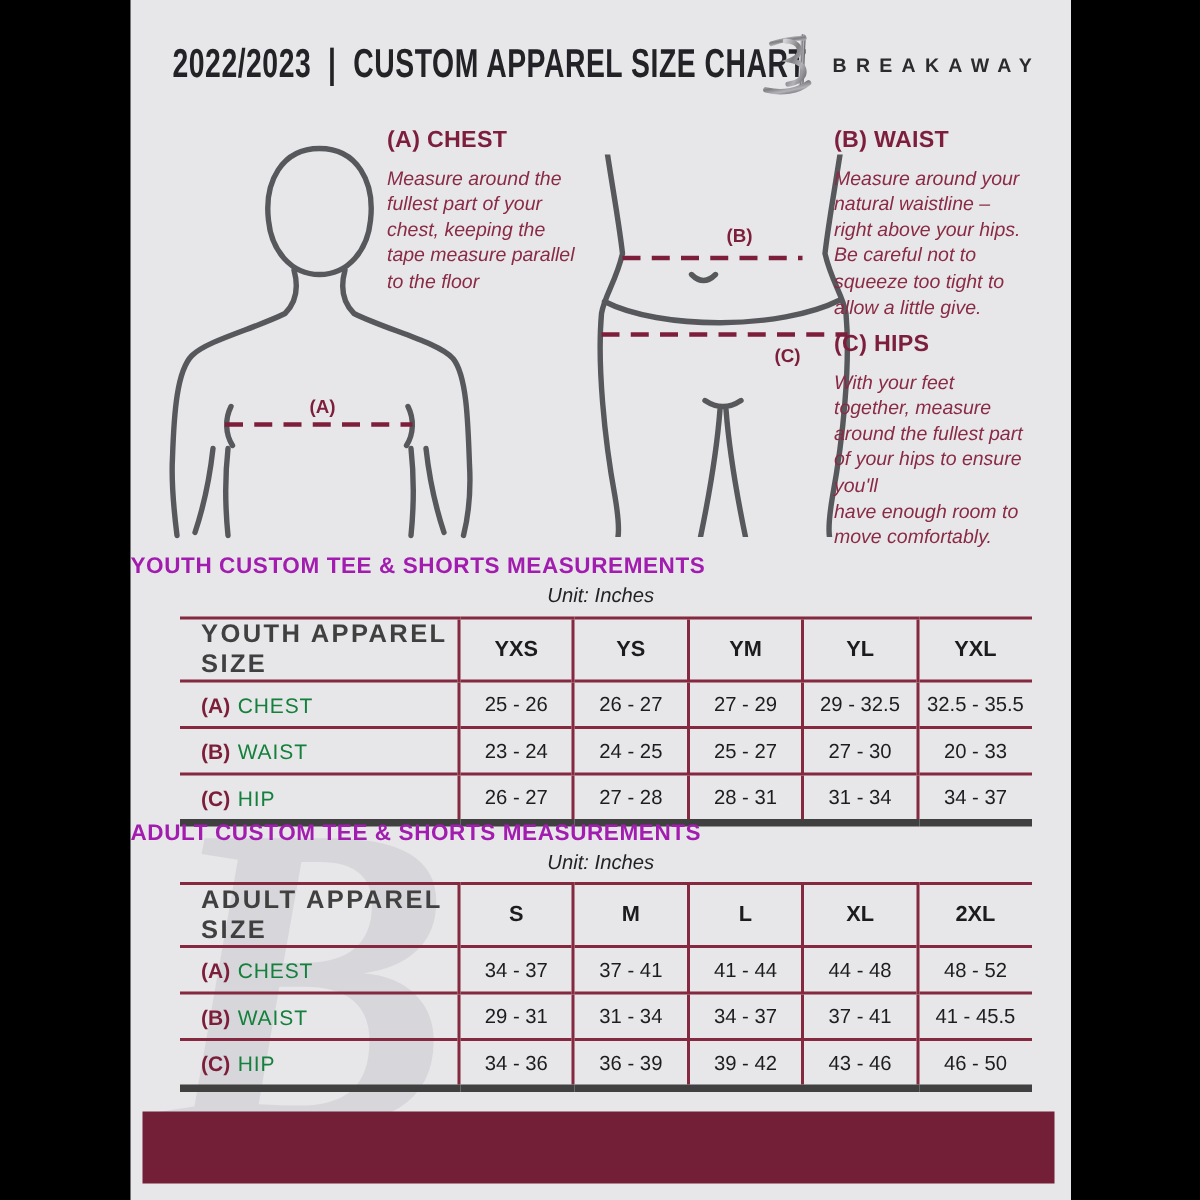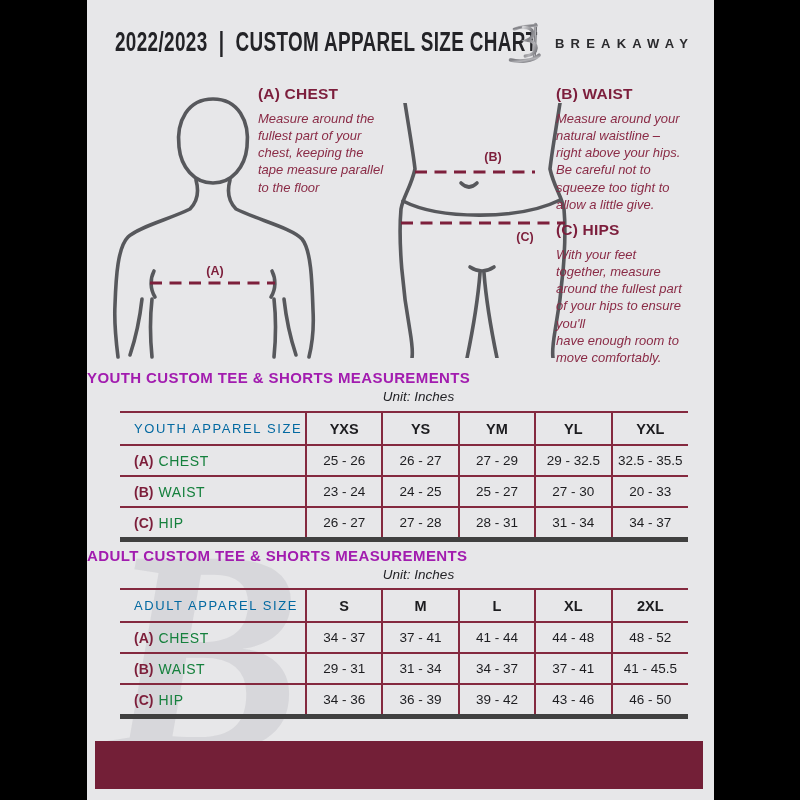--- a/index.html
+++ b/index.html
@@ -55,41 +55,41 @@
   .instr-a { left:171px; top:85px;  width:150px; }
   .instr-b { left:469px; top:85px;  width:155px; }
   .instr-c { left:469px; top:221px; width:155px; }
   
   .sec-title {
     position:absolute; left:0; width:100%; text-align:left; z-index:2;
     font-size:15px; font-weight:700; letter-spacing:0.4px; color:#a21caf;
   }
   .sec-unit {
     position:absolute; left:0; width:100%; text-align:center; z-index:2;
-    font-size:13.5px; font-style:italic; color:#232327;padding-left:18px;
+    font-size:13.5px; font-style:italic; color:#232327;
   }
   .y-title { top:369px; } .y-unit { top:389px; }
   .a-title { top:547px; } .a-unit { top:567px; }
   
   .size-table {
     position:absolute; left:33px; width:568px; z-index:2;
     border-collapse:collapse; table-layout:fixed;
   }
   .youth-table { top:411px; }
   .adult-table { top:588px; }
   .size-table col.label-col { width:186px; }
   .size-table th, .size-table td {
     border-top:2px solid #84293f; padding:0; text-align:center; height:29px;
   }
   .size-table thead th { height:31px; font-weight:700; font-size:14.5px; color:#1c1c1f; }
   .size-table tbody tr:last-child td { border-bottom:5px solid #404040; }
   .size-table th + th, .size-table td + td { border-left:2px solid #84293f; }
   .size-table .lbl { text-align:left; padding-left:14px; }
   .size-table thead th.lbl {
-    font-weight:400; font-size:13px; letter-spacing:1.6px; color:#0369a1;
+    font-weight:700; font-size:17px; letter-spacing:1.6px; color:#404040;
   }
   .size-table td { font-size:13.5px; color:#1d1d20; }
   .size-table td.lbl .pfx { font-weight:700; color:#7c1e3a; font-size:14px; }
   .size-table td.lbl .nm  { font-size:14px; color:#15803d; letter-spacing:0.6px; margin-left:5px; }
   
   .footer {
     position:absolute; left:8px; top:741px; width:608px; height:48px;
     background:#731f37; z-index:3;
   }
 </style>

